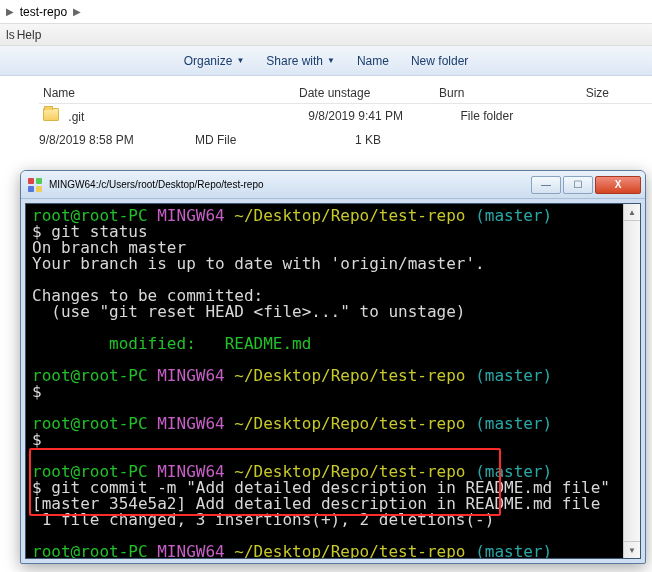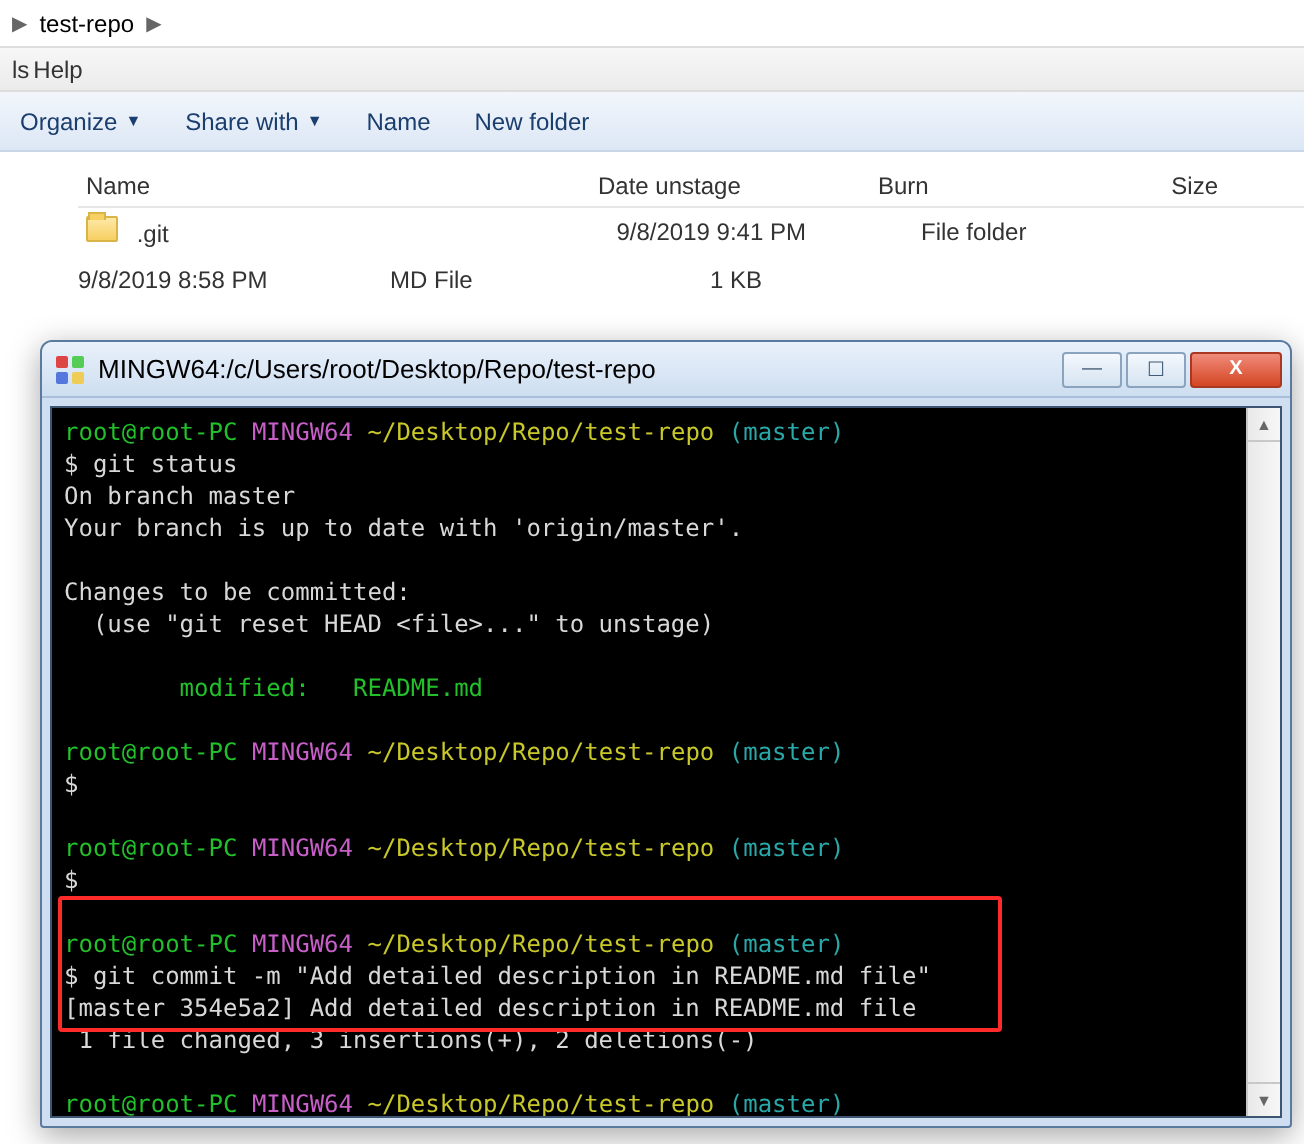--- a/index.html
+++ b/index.html
@@ -38,20 +38,21 @@
   
   .toolbar {
     height: 30px;
     background: linear-gradient(#f2f6fb,#dce7f5);
     border-bottom: 1px solid #c9d6e8;
     display: flex;
     align-items: center;
     padding: 0 10px;
     gap: 22px;
     color: #1a3e6e;
+    justify-content: center;
   }
   .tb-item { display:flex; align-items:center; gap:4px;}
   .tb-arrow { font-size:8px; color:#1a3e6e;}
   
   .filelist { padding: 6px 0 0 39px; }
   .cols { display:flex; color:#333; border-bottom:1px solid #e6e6e6; height:22px; align-items:center;}
   .col-name { width:260px; padding-left:4px;}
   .col-date { width:140px; }
   .col-type { width:100px; }
   .col-size { width:80px; text-align:right; padding-right:10px;}
@@ -93,21 +94,21 @@
     padding:0 4px 0 6px;
     border-radius:5px 5px 0 0;
   }
   .termicon {
     width:16px; height:16px;
     margin-right:6px;
     display:inline-block;
     position:relative;
   }
   .termicon .d{position:absolute;width:6px;height:6px;border-radius:1px;}
-  .termtitle-text { color:#000; font-size:13px; flex:1;}
+  .termtitle-text { color:#000; font-size:10px; flex:1;}
   .winbtns { display:flex; gap:2px;}
   .wbtn {
     width:30px; height:18px;
     border:1px solid #8aa3bf;
     border-radius:2px;
     background:linear-gradient(#f3f8fd,#d5e3f1);
     display:flex;align-items:center;justify-content:center;
     font-size:10px; color:#435a77;
   }
   .wbtn.close { width:46px; background:linear-gradient(#f08b7a,#d44523); border-color:#a83822; color:#fff; font-weight:bold;}
@@ -117,21 +118,21 @@
     background:#000;
     position:relative;
     overflow:hidden;
     border:1px solid #3b5573;
   }
   .terminner {
     position:absolute;
     left:0; right:17px; top:0; bottom:0;
     padding:4px 6px;
     font-family:"Consolas","Lucida Console",monospace;
-    font-size:12px;
+    font-size:16px;
     line-height:16px;
     white-space:pre;
   }
   .tscroll {
     position:absolute; right:0; top:0; bottom:0; width:17px;
     background:linear-gradient(90deg,#e9e9e9,#f7f7f7);
     border-left:1px solid #c8c8c8;
   }
   .tscroll .arr{height:17px;border-bottom:1px solid #c8c8c8;display:flex;align-items:center;justify-content:center;color:#666;font-size:8px;}
   .tscroll .arr.bot{position:absolute;bottom:0;left:0;right:0;border-top:1px solid #c8c8c8;border-bottom:none;}

